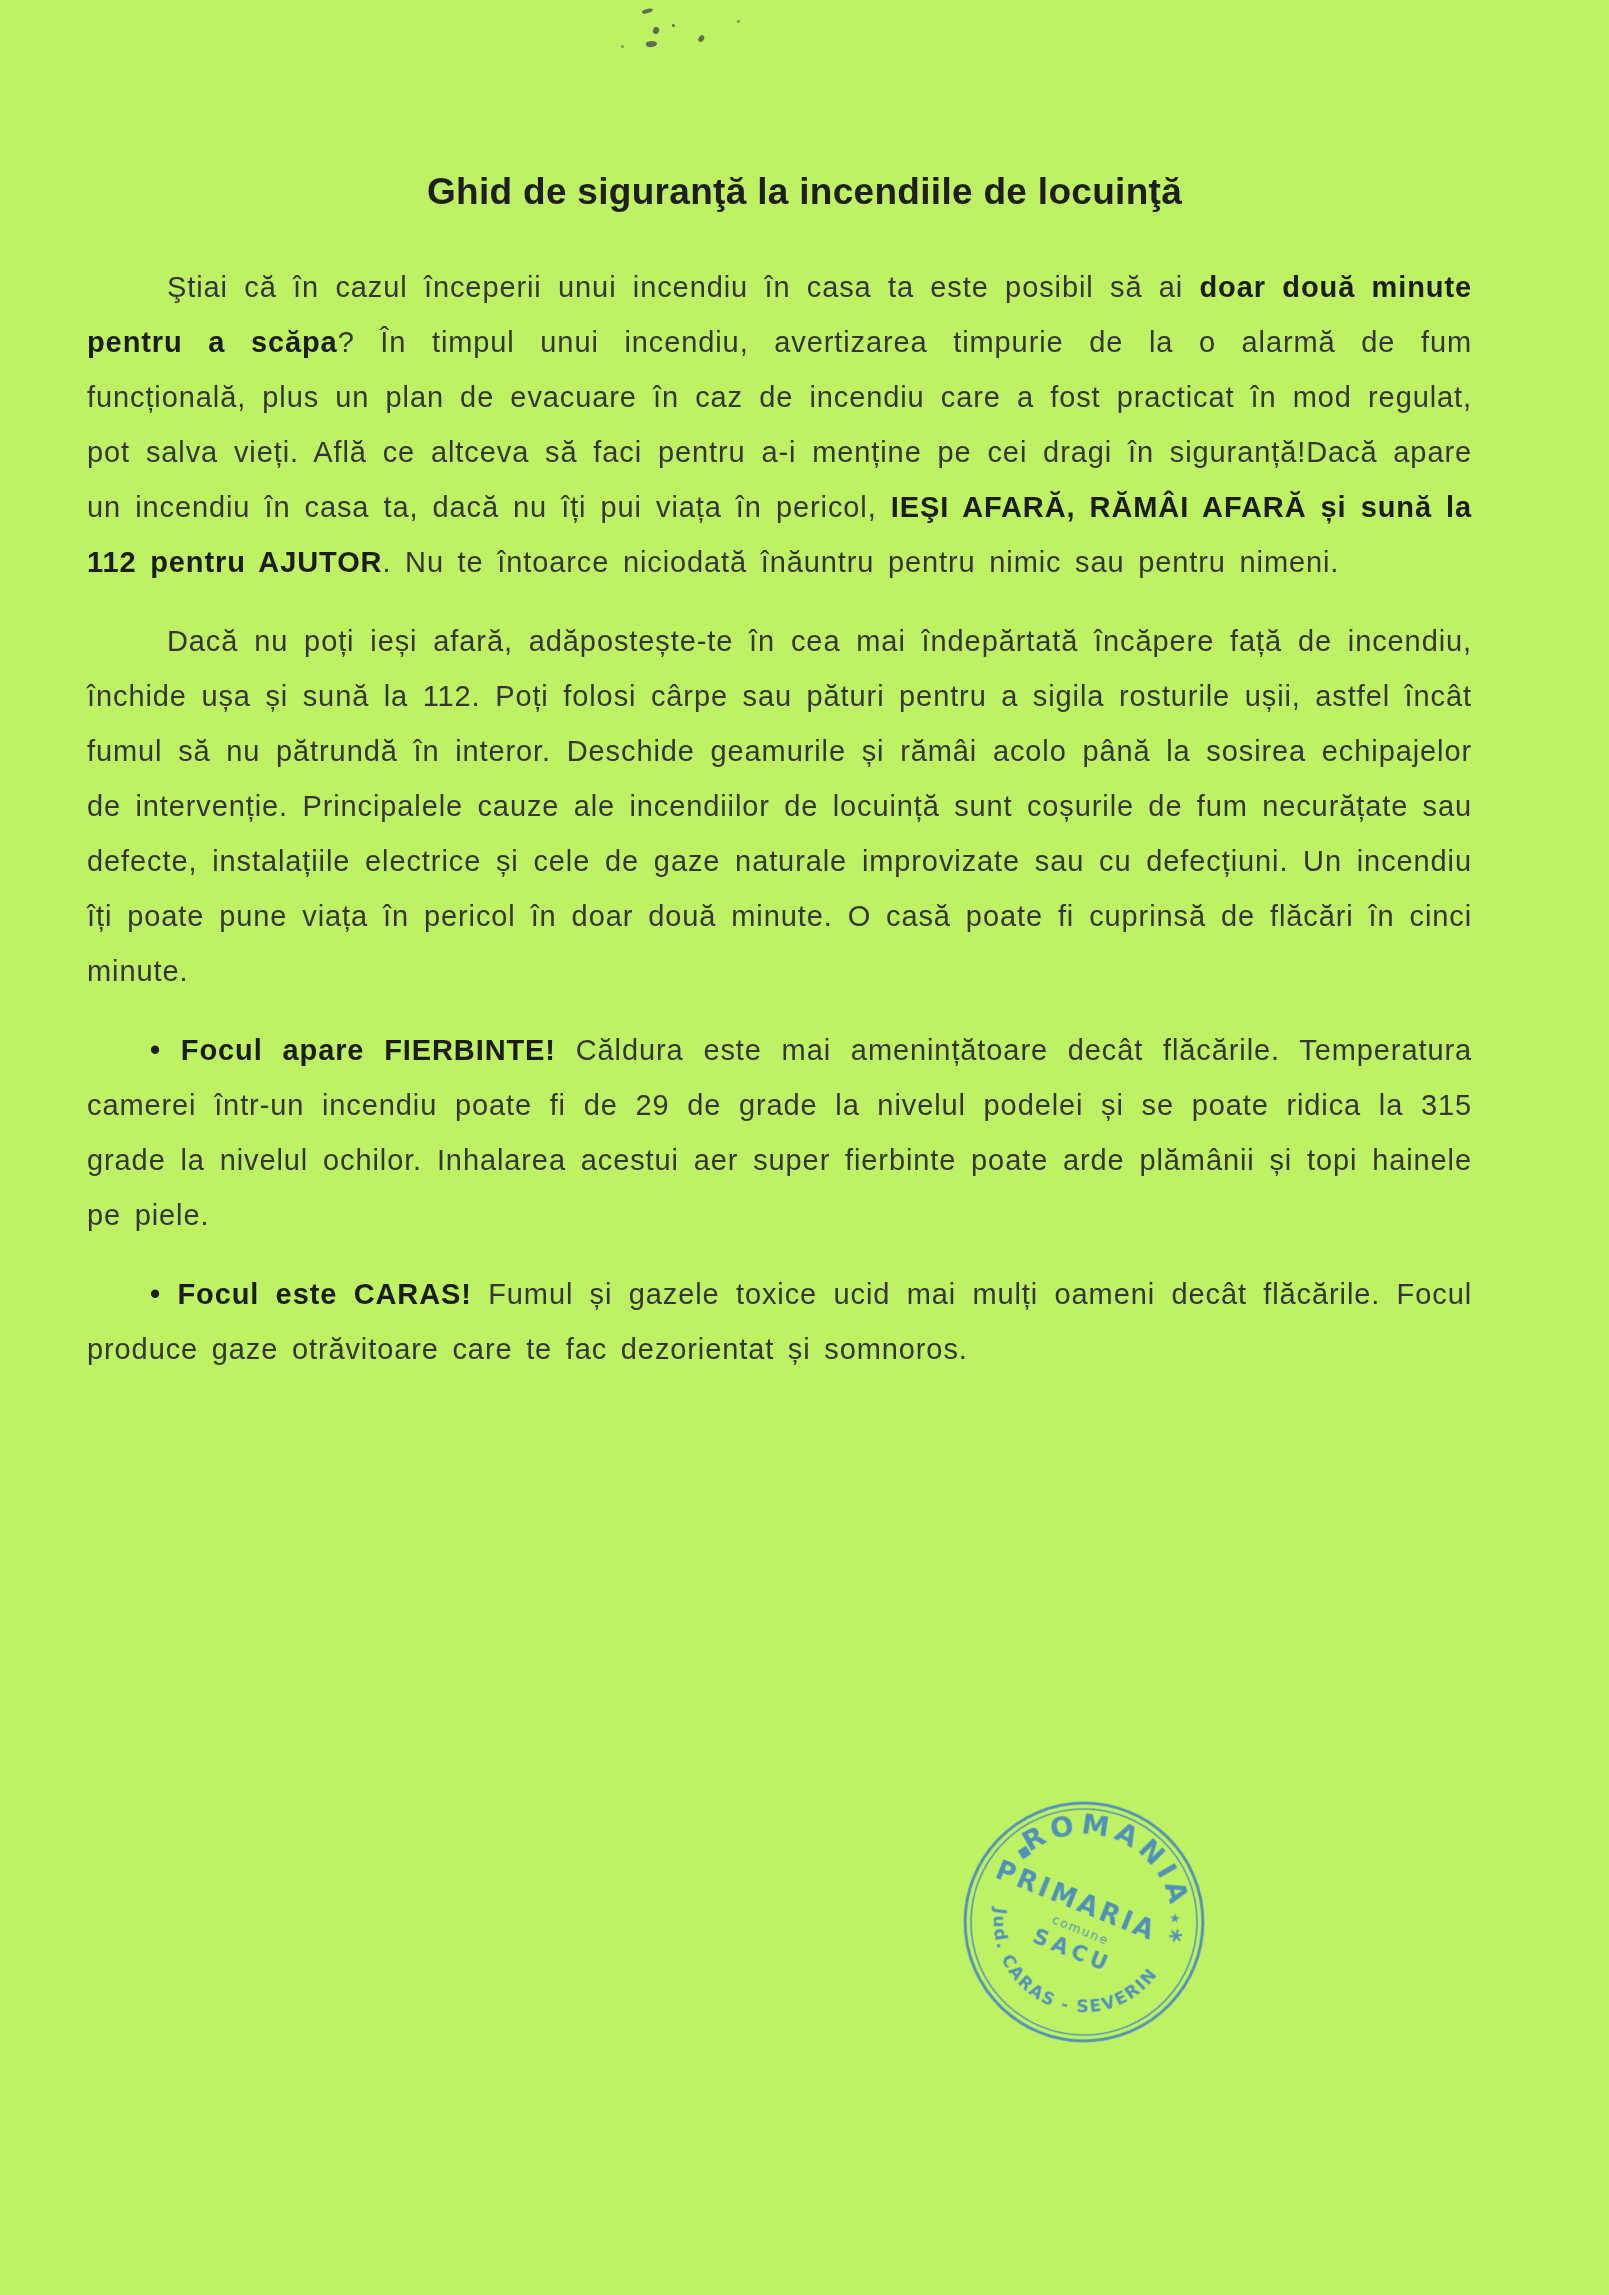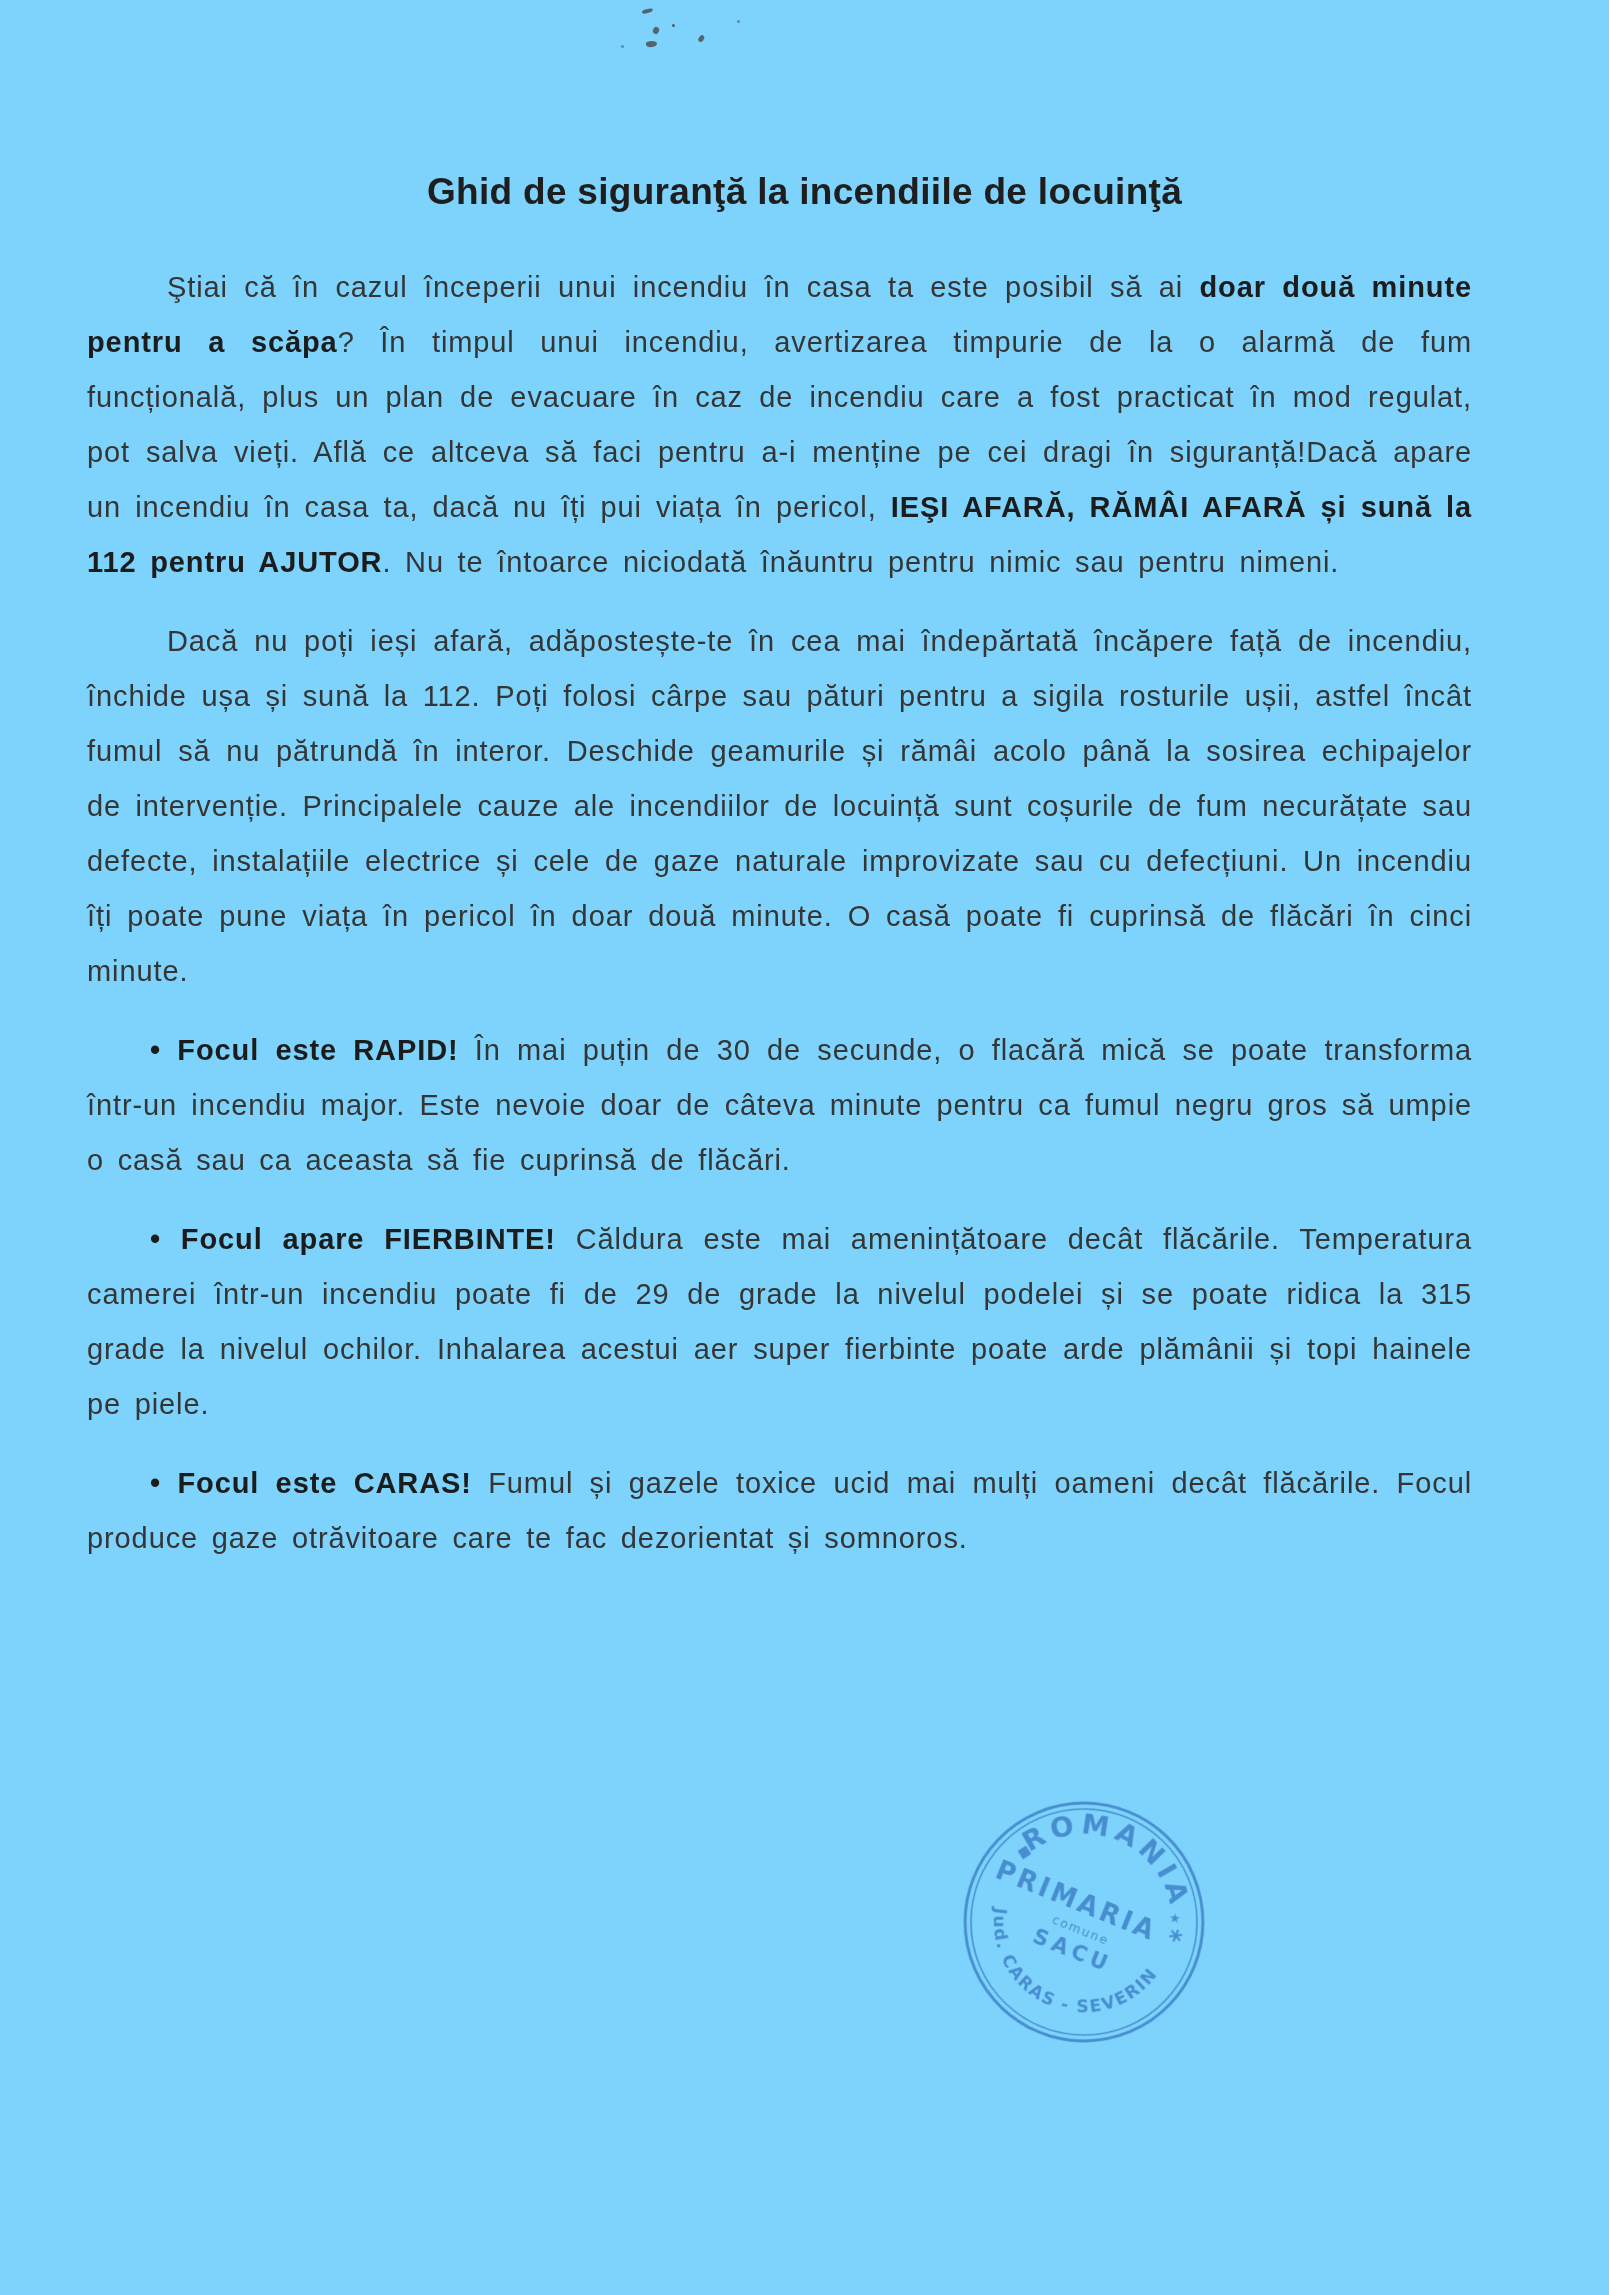--- a/index.html
+++ b/index.html
@@ -1,20 +1,20 @@
 <!DOCTYPE html>
 <html style="font-size:10.7px"><head>
 <meta charset="utf-8">
 <style>
   html,body { margin:0; padding:0; background:#e8e8e8; }
   .page {
     position:relative;
     width:1609px; height:2295px;
     margin:0 auto;
-    background:#7dd3fc;
+    background:#bef264;
     font-family:"Liberation Sans", sans-serif;
     color:#353535;
     overflow:hidden;
   }
   .page-title {
     position:absolute;
     left:0; top:171px; width:100%;
     margin:0;
     text-align:center;
     font-size:37px;
@@ -75,21 +75,20 @@
   <i class="speck" style="left:699px; top:35px; width:4.7px;  height:6.7px; transform:rotate(40deg);"></i>
   <i class="speck" style="left:672px; top:24px; width:3.3px;  height:3.3px;"></i>
   <i class="speck" style="left:621px; top:45px;  width:2.7px;  height:2.7px;  opacity:.5;"></i>
   <i class="speck" style="left:737px; top:20px; width:2.7px;  height:3.3px;  opacity:.5;"></i>
 
   <h1 class="page-title">Ghid de siguranţă la incendiile de locuinţă</h1>
 
   <div class="body-text">
     <p class="para indent"><span>Ştiai că în cazul începerii unui incendiu în casa ta este posibil să ai </span><b>doar două minute pentru a scăpa</b><span>? În timpul unui incendiu, avertizarea timpurie de la o alarmă de fum funcțională, plus un plan de evacuare în caz de incendiu care a fost practicat în mod regulat, pot salva vieți. Află ce altceva să faci pentru a-i menține pe cei dragi în siguranță!Dacă apare un incendiu în casa ta, dacă nu îți pui viața în pericol, </span><b>IEŞI AFARĂ, RĂMÂI AFARĂ și sună la 112 pentru AJUTOR</b><span>. Nu te întoarce niciodată înăuntru pentru nimic sau pentru nimeni.</span></p>
     <p class="para indent"><span>Dacă nu poți ieși afară, adăpostește-te în cea mai îndepărtată încăpere față de incendiu, închide ușa și sună la 112. Poți folosi cârpe sau pături pentru a sigila rosturile ușii, astfel încât fumul să nu pătrundă în interor. Deschide geamurile și rămâi acolo până la sosirea echipajelor de intervenție. Principalele cauze ale incendiilor de locuință sunt coșurile de fum necurățate sau defecte, instalațiile electrice și cele de gaze naturale improvizate sau cu defecțiuni. Un incendiu îți poate pune viața în pericol în doar două minute. O casă poate fi cuprinsă de flăcări în cinci minute.</span></p>
-    <p class="para bullet"><b>• Focul este RAPID!</b><span> În mai puțin de 30 de secunde, o flacără mică se poate transforma într-un incendiu major. Este nevoie doar de câteva minute pentru ca fumul negru gros să umpie o casă sau ca aceasta să fie cuprinsă de flăcări.</span></p>
     <p class="para bullet"><b>• Focul apare FIERBINTE!</b><span> Căldura este mai amenințătoare decât flăcările. Temperatura camerei într-un incendiu poate fi de 29 de grade la nivelul podelei și se poate ridica la 315 grade la nivelul ochilor. Inhalarea acestui aer super fierbinte poate arde plămânii și topi hainele pe piele.</span></p>
     <p class="para bullet"><b>• Focul este CARAS!</b><span> Fumul și gazele toxice ucid mai mulți oameni decât flăcările. Focul produce gaze otrăvitoare care te fac dezorientat și somnoros.</span></p>
   </div>
 
   <svg class="stamp" viewBox="0 0 420 420">
     <circle class="ring" cx="210" cy="210" r="203" stroke-width="5"></circle>
     <circle class="ring" cx="210" cy="210" r="193" stroke-width="2.5"></circle>
     <defs>
       <path id="arcTop" d="M 60,210 A 150,150 0 0 1 360,210"></path>
       <path id="arcBottom" d="M 56,210 A 154,154 0 0 0 364,210"></path>

